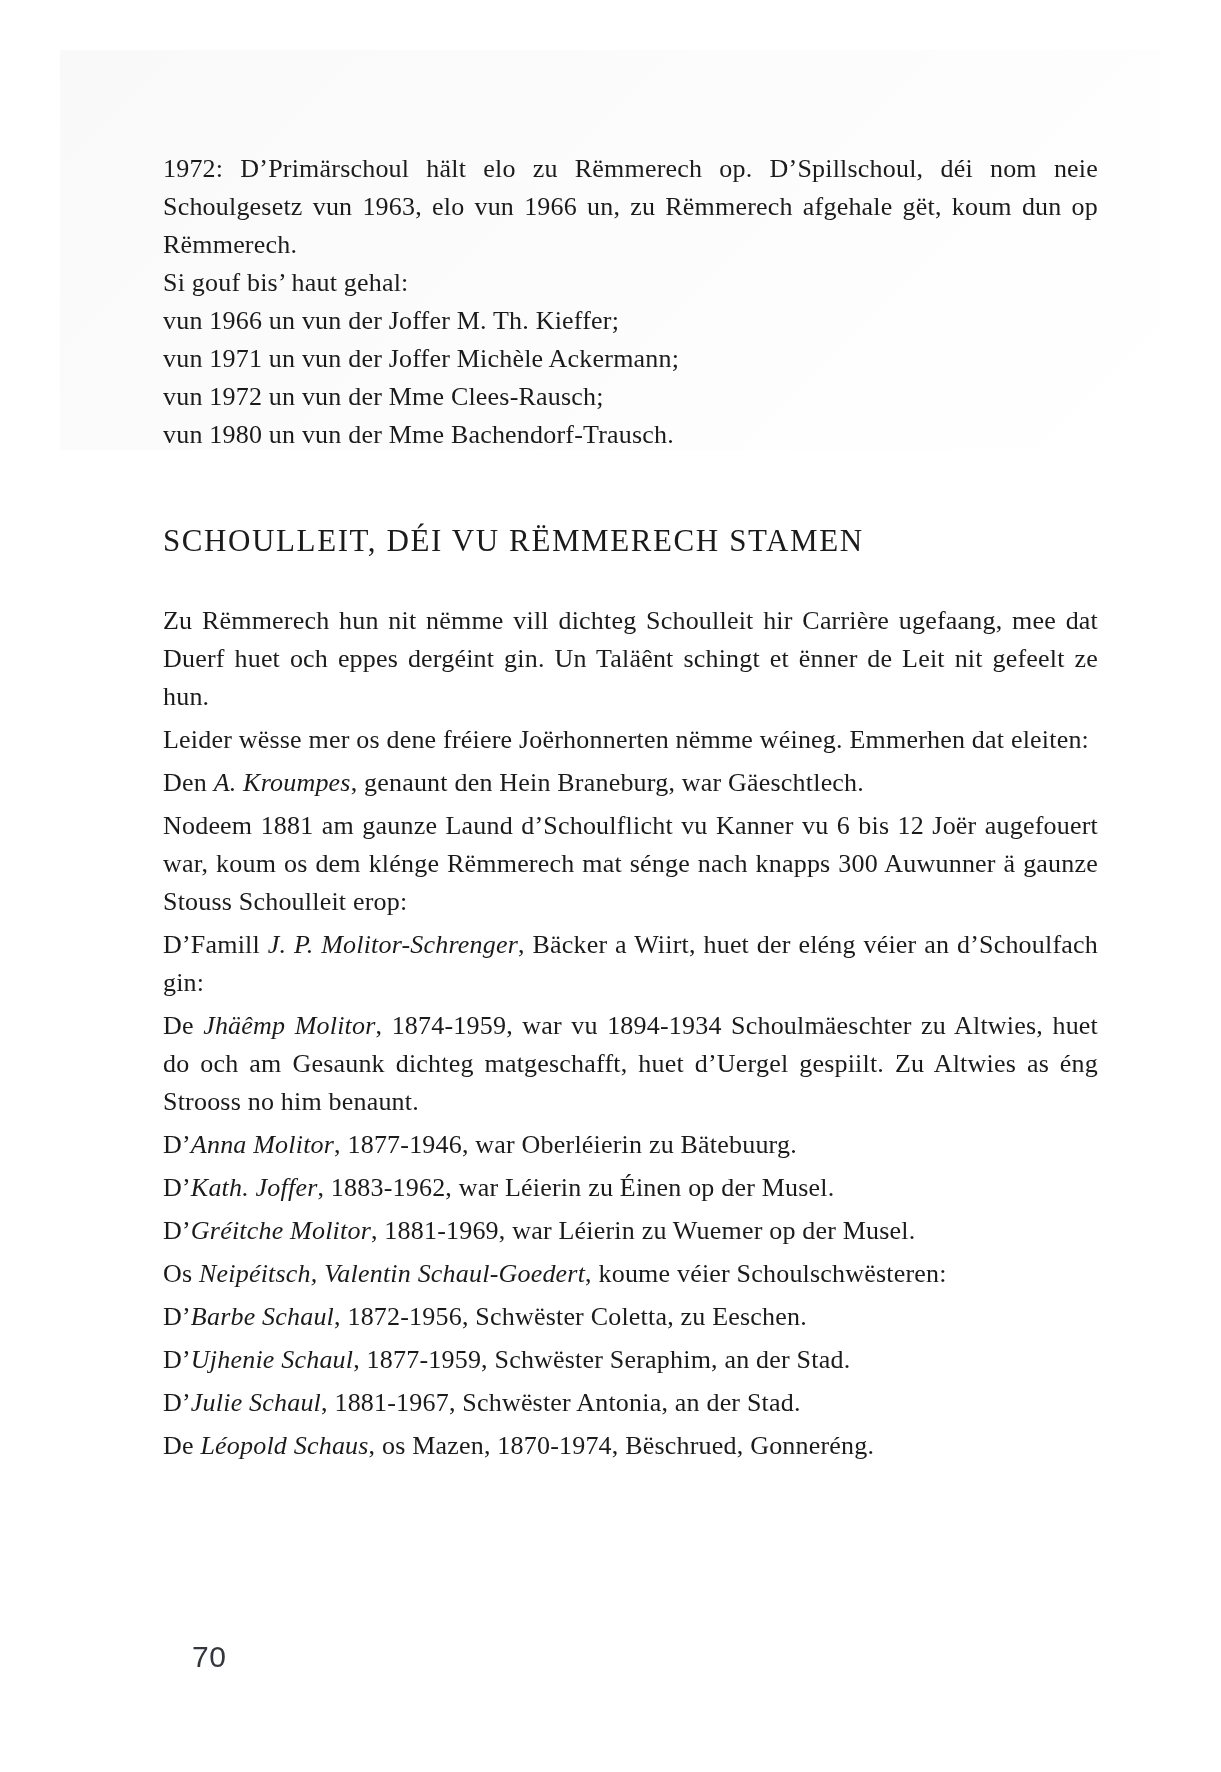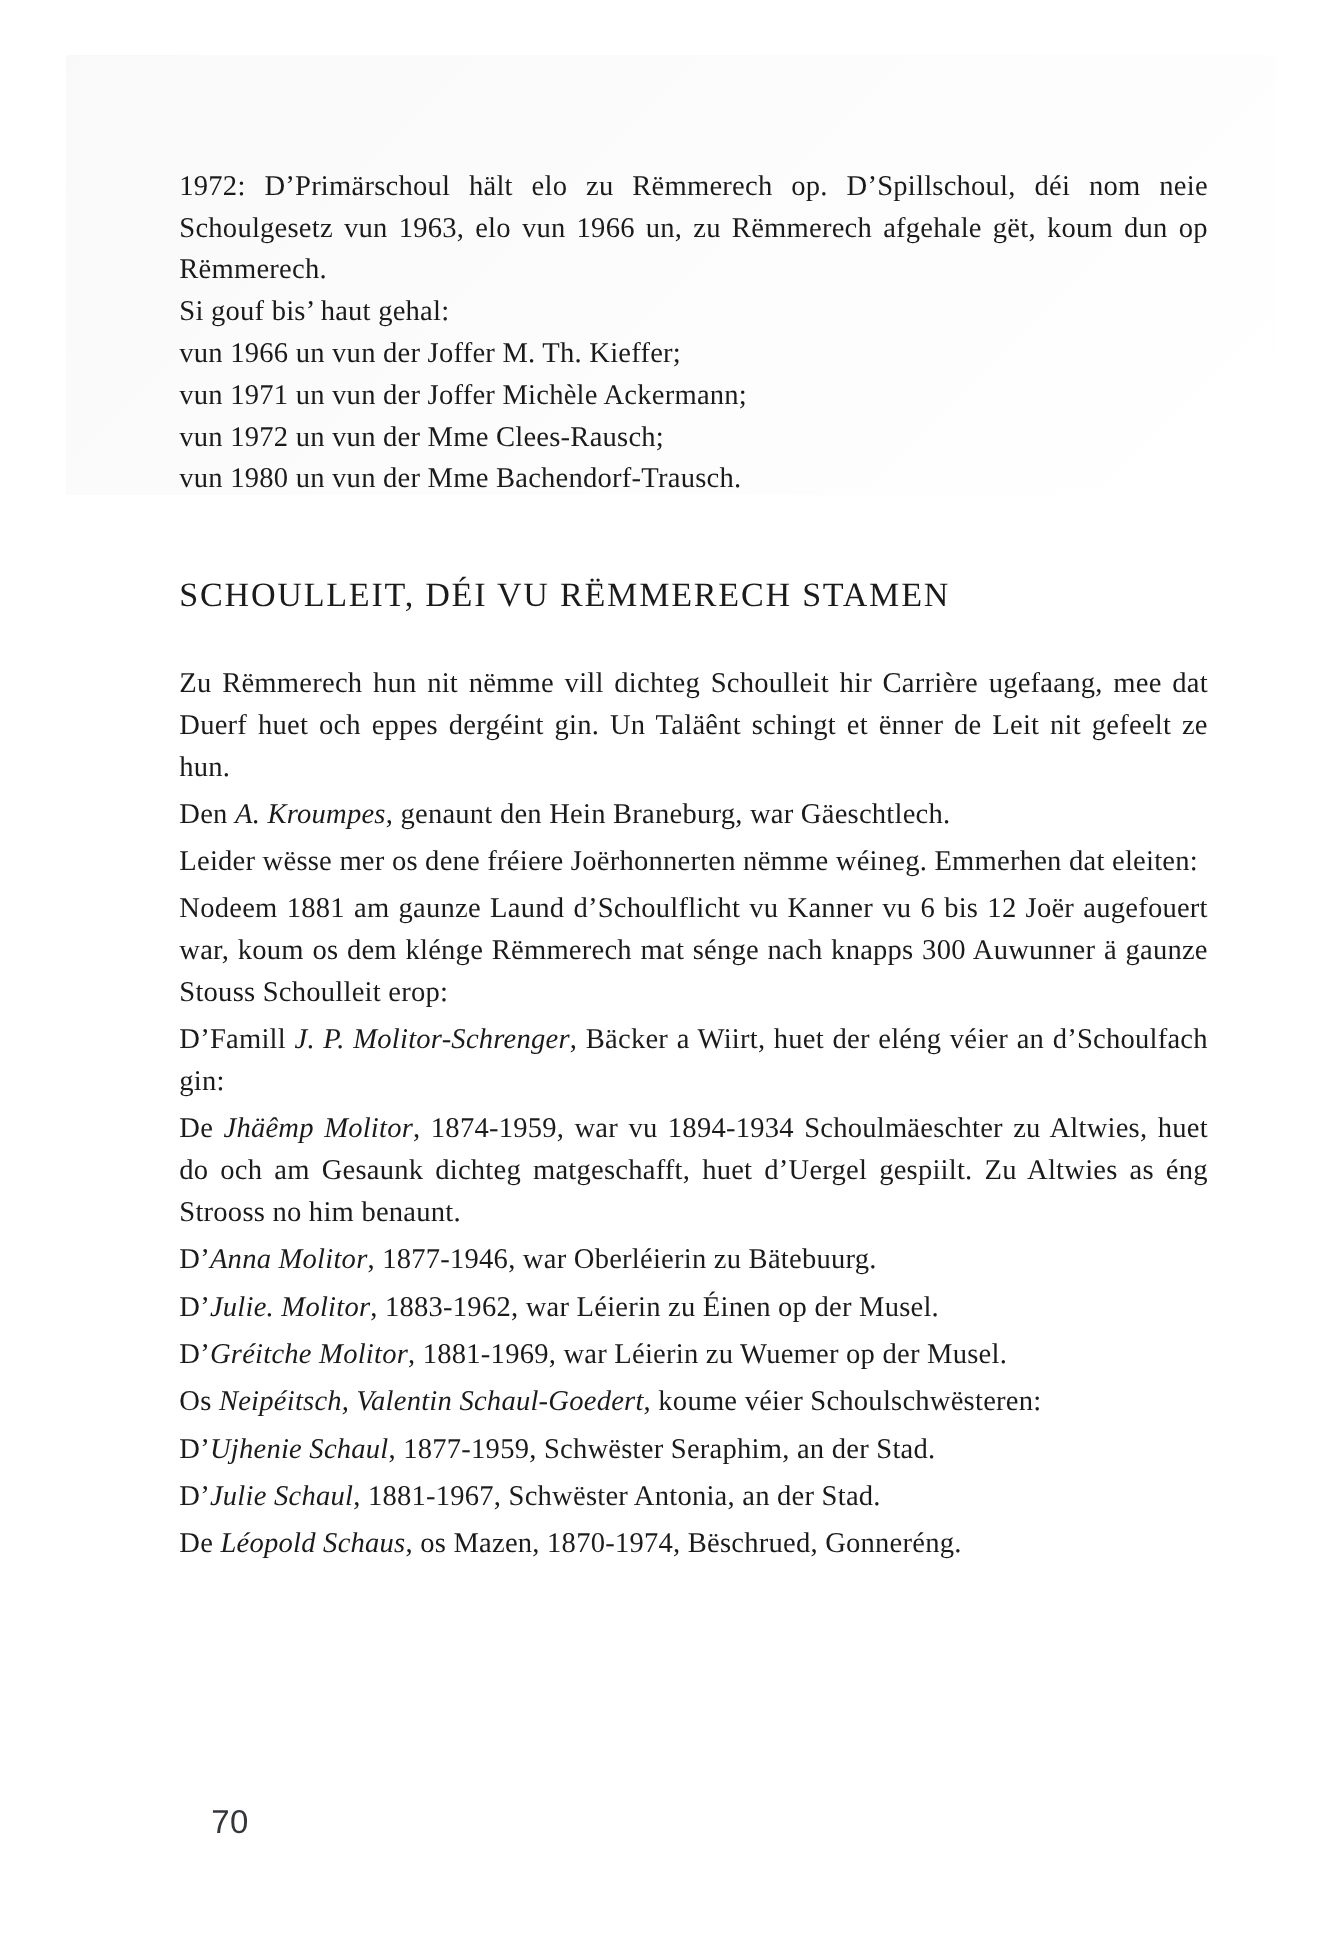--- a/index.html
+++ b/index.html
@@ -71,27 +71,28 @@
 
 <div class="text-block">
     <p class="para tight"><span>1972:  D’Primärschoul hält elo zu Rëmmerech op. D’Spillschoul, déi nom neie Schoulgesetz vun 1963, elo vun 1966 un, zu Rëmmerech afgehale gët, koum dun op Rëmmerech.</span></p>
     <p class="para tight line"><span>Si gouf bis’ haut gehal:</span></p>
     <p class="para tight line"><span>vun 1966 un vun der Joffer M. Th. Kieffer;</span></p>
     <p class="para tight line"><span>vun 1971 un vun der Joffer Michèle Ackermann;</span></p>
     <p class="para tight line"><span>vun 1972 un vun der Mme Clees-Rausch;</span></p>
     <p class="para tight line"><span>vun 1980 un vun der Mme Bachendorf-Trausch.</span></p>
     <h2 class="heading">SCHOULLEIT, DÉI VU RËMMERECH STAMEN</h2>
     <p class="para"><span>Zu Rëmmerech hun nit nëmme vill dichteg Schoulleit hir Carrière ugefaang, mee dat Duerf huet och eppes dergéint gin. Un Taläênt schingt et ënner de Leit nit gefeelt ze hun.</span></p>
+    <p class="para"><span>Leider wësse mer os dene fréiere Joërhonnerten nëmme wéineg. Emmerhen dat eleiten:</span></p>
     <p class="para"><span>Den </span><em>A. Kroumpes</em><span>, genaunt den Hein Braneburg, war Gäeschtlech.</span></p>
-    <p class="para"><span>Leider wësse mer os dene fréiere Joërhonnerten nëmme wéineg. Emmerhen dat eleiten:</span></p>
     <p class="para"><span>Nodeem 1881 am gaunze Laund d’Schoulflicht vu Kanner vu 6 bis 12 Joër augefouert war, koum os dem klénge Rëmmerech mat sénge nach knapps 300 Auwunner ä gaunze Stouss Schoulleit erop:</span></p>
     <p class="para"><span>D’Famill </span><em>J. P. Molitor-Schrenger</em><span>, Bäcker a Wiirt, huet der eléng véier an d’Schoulfach gin:</span></p>
     <p class="para"><span>De </span><em>Jhäêmp Molitor</em><span>, 1874-1959, war vu 1894-1934 Schoulmäeschter zu Altwies, huet do och am Gesaunk dichteg matgeschafft, huet d’Uergel gespiilt. Zu Altwies as éng Strooss no him benaunt.</span></p>
     <p class="para"><span>D’</span><em>Anna Molitor</em><span>, 1877-1946, war Oberléierin zu Bätebuurg.</span></p>
-    <p class="para"><span>D’</span><em>Julie. Molitor</em><span>, 1883-1962, war Léierin zu Éinen op der Musel.</span></p>
+    <p class="para"><span>D’</span><em>Kath. Joffer</em><span>, 1883-1962, war Léierin zu Éinen op der Musel.</span></p>
     <p class="para"><span>D’</span><em>Gréitche Molitor</em><span>, 1881-1969, war Léierin zu Wuemer op der Musel.</span></p>
     <p class="para"><span>Os </span><em>Neipéitsch, Valentin Schaul-Goedert</em><span>, koume véier Schoulschwësteren:</span></p>
+    <p class="para"><span>D’</span><em>Barbe Schaul</em><span>, 1872-1956, Schwëster Coletta, zu Eeschen.</span></p>
     <p class="para"><span>D’</span><em>Ujhenie Schaul</em><span>, 1877-1959, Schwëster Seraphim, an der Stad.</span></p>
     <p class="para"><span>D’</span><em>Julie Schaul</em><span>, 1881-1967, Schwëster Antonia, an der Stad.</span></p>
     <p class="para"><span>De </span><em>Léopold Schaus</em><span>, os Mazen, 1870-1974, Bëschrued, Gonneréng.</span></p>
   </div>
 
 <div class="page-number">70</div>
 
 </body></html>

